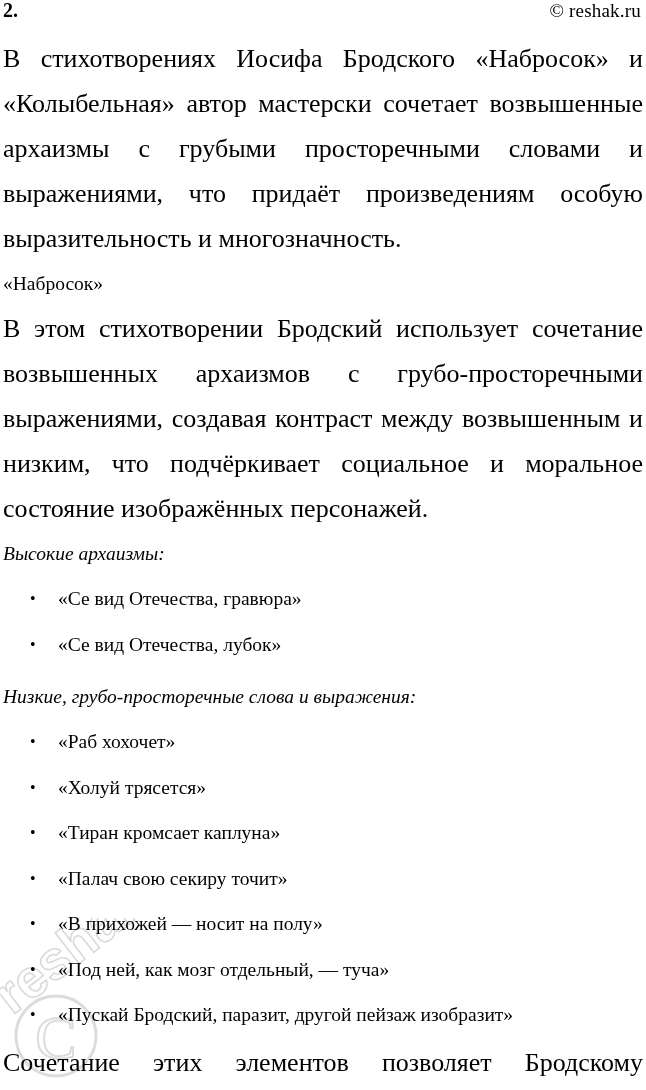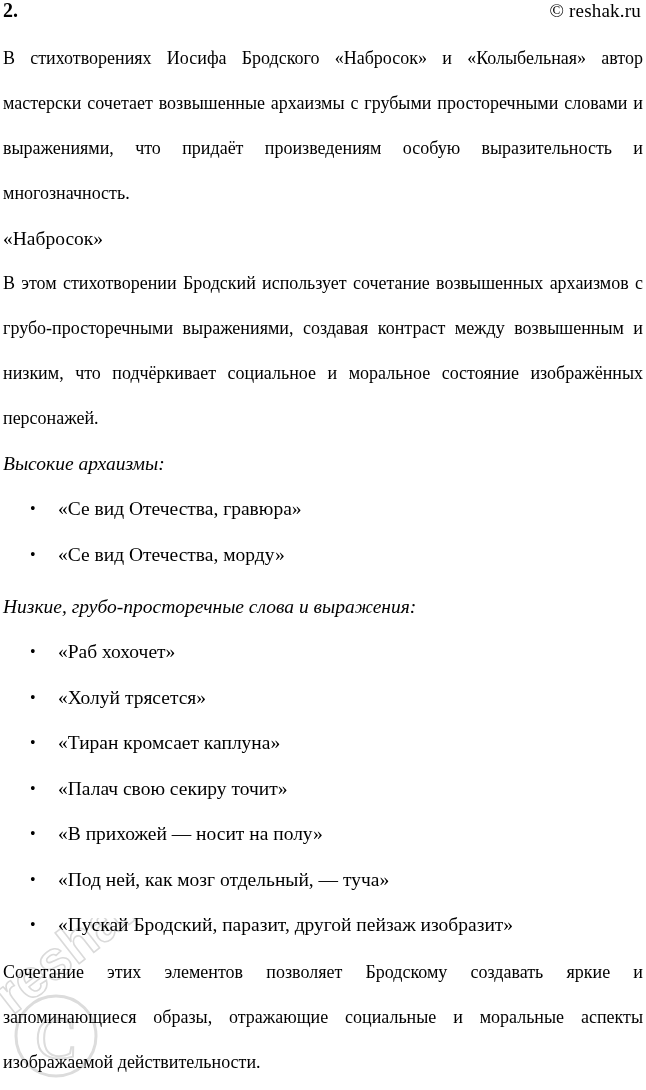--- a/index.html
+++ b/index.html
@@ -49,21 +49,21 @@
     font-size: 19px;
     line-height: 1;
     letter-spacing: 0.2px;
     padding-right: 2px;
   }
 
   
   .para {
     position: relative;
     z-index: 2;
-    font-size: 18px;
+    font-size: 26px;
     line-height: 45px;
     text-align: justify;
     text-justify: inter-word;
     margin: 0;
   }
   .para.first { margin-top: 6px; }
   .para.closing { margin-top: 2px; }
 
   .section-heading {
     position: relative;
@@ -136,21 +136,21 @@
   <p class="para first">В стихотворениях Иосифа Бродского «Набросок» и «Колыбельная» автор мастерски сочетает возвышенные архаизмы с грубыми просторечными словами и выражениями, что придаёт произведениям особую выразительность и многозначность.</p>
 
   <p class="section-heading">«Набросок»</p>
 
   <p class="para">В этом стихотворении Бродский использует сочетание возвышенных архаизмов с грубо-просторечными выражениями, создавая контраст между возвышенным и низким, что подчёркивает социальное и моральное состояние изображённых персонажей.</p>
 
   <p class="italic-label">Высокие архаизмы:</p>
 
   <ul class="bullets">
     <li>«Се вид Отечества, гравюра»</li>
-    <li>«Се вид Отечества, морду»</li>
+    <li>«Се вид Отечества, лубок»</li>
   </ul>
 
   <div class="spacer-sm"></div>
 
   <p class="italic-label">Низкие, грубо-просторечные слова и выражения:</p>
 
   <ul class="bullets">
     <li>«Раб хохочет»</li>
     <li>«Холуй трясется»</li>
     <li>«Тиран кромсает каплуна»</li>

